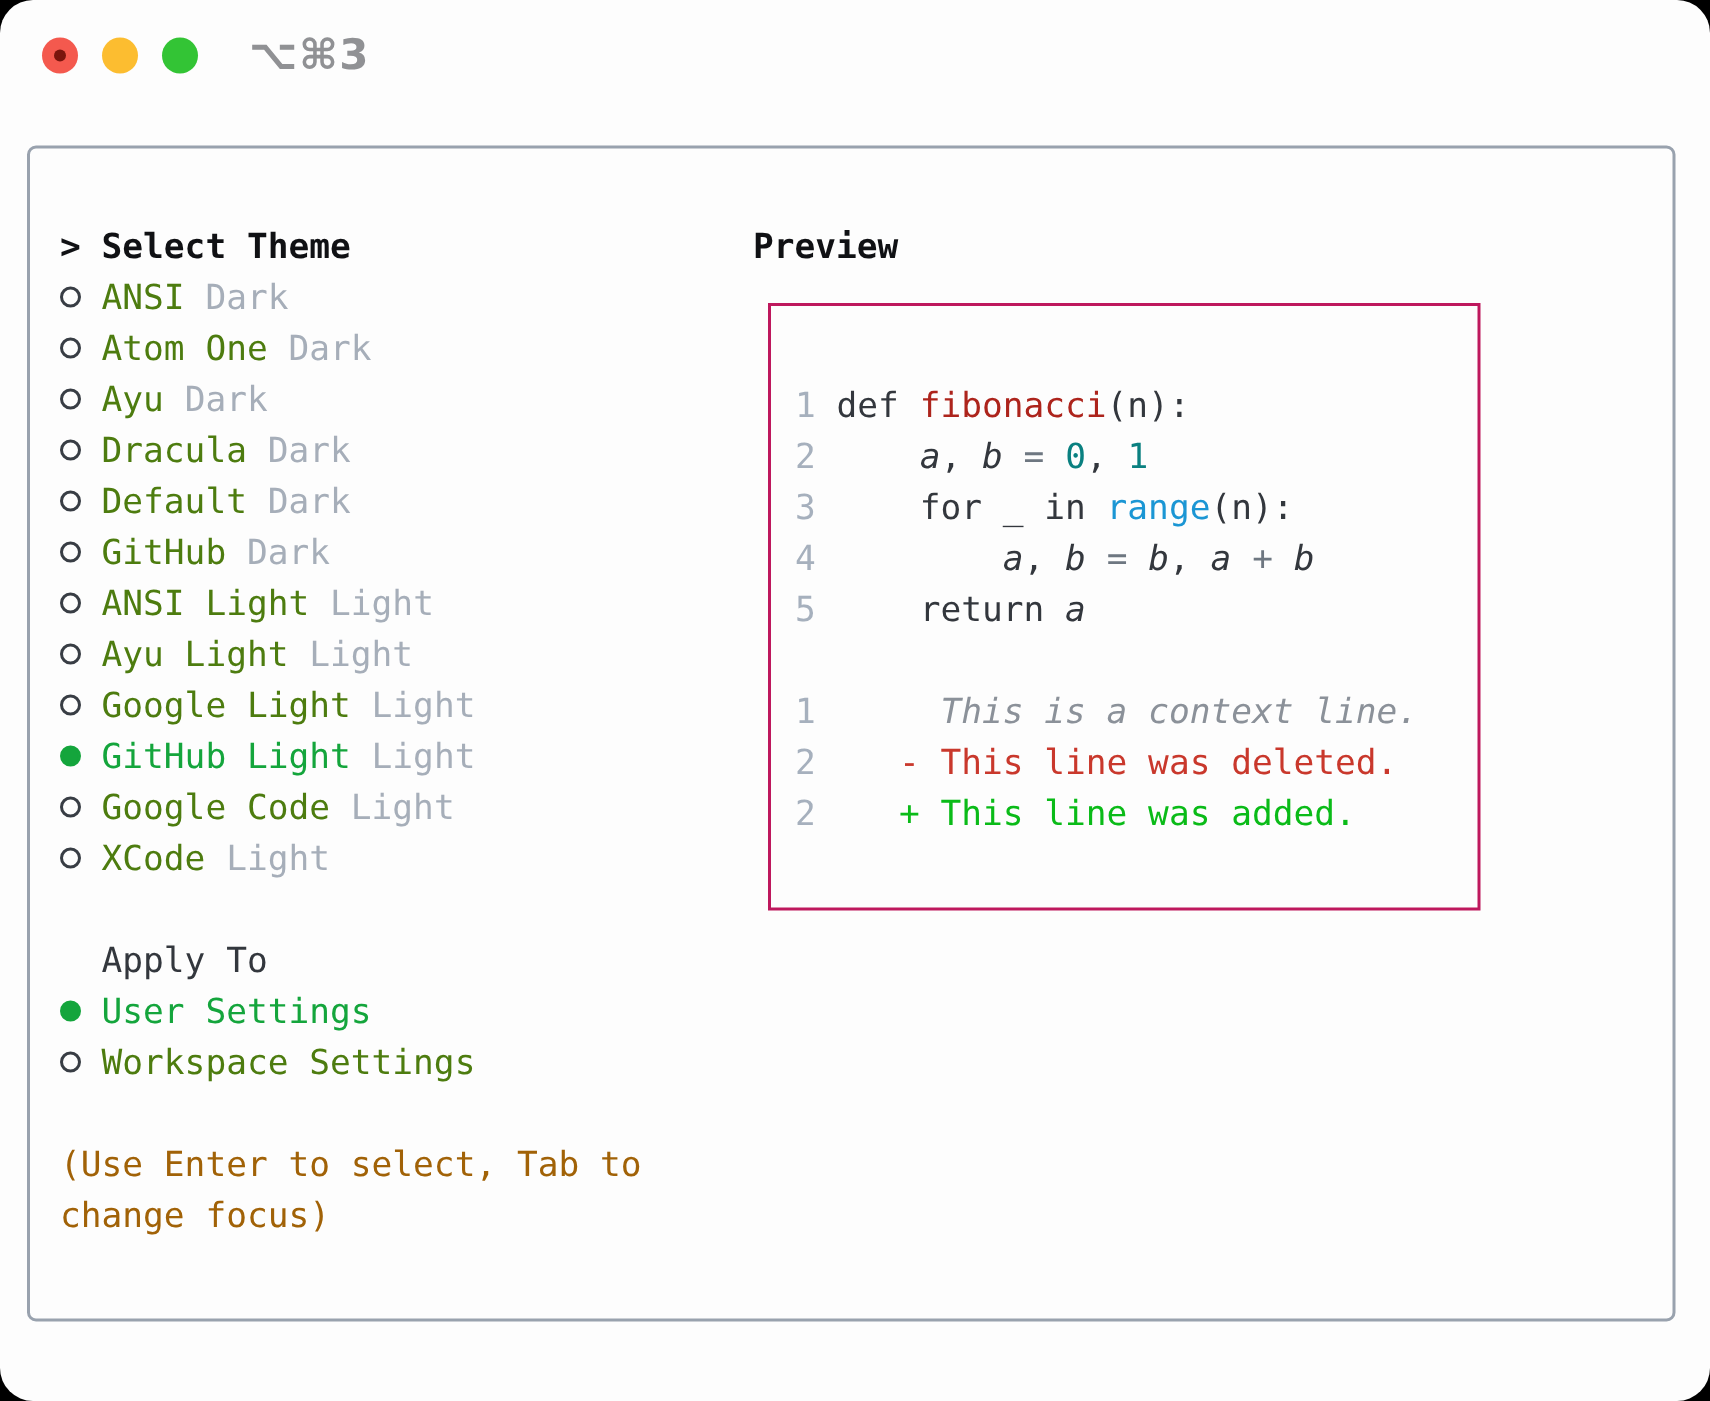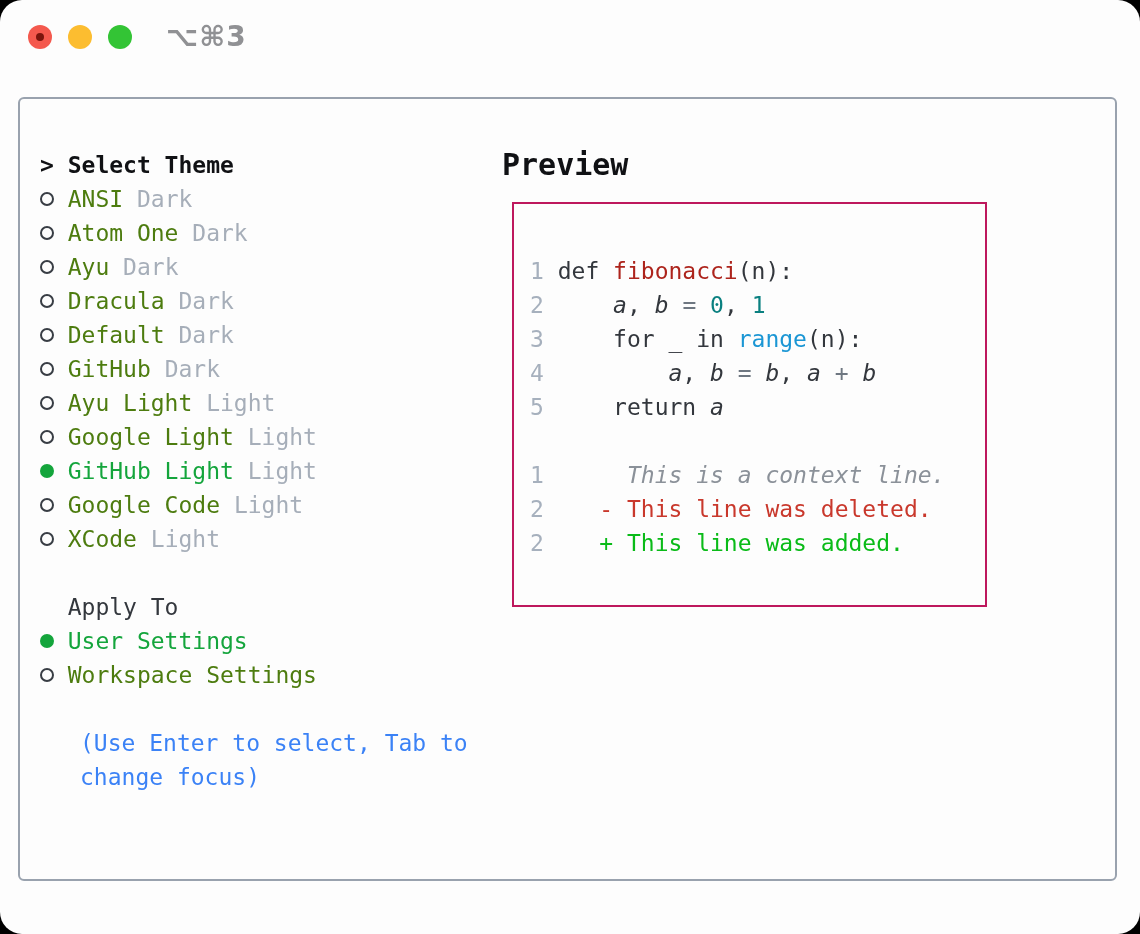--- a/index.html
+++ b/index.html
@@ -39,26 +39,26 @@
     border:2.5px solid #383d44;border-radius:50%;position:relative;top:-1px;
   }
   .circle.filled{background:#14a53c;border-color:#14a53c;}
   .theme-row{cursor:pointer;}
   .tname{color:#4d7c0f;}
   .theme-row.selected .tname{color:#14a53c;}
   .ttag{color:#a6aeb9;}
   .apply-row.selected .tname{color:#14a53c;text-align:center;}
   .spacer{height:34px;}
   .help{
-    white-space:normal;color:#3b82f6;line-height:34px;margin-left:40px;
+    white-space:normal;color:#a16207;line-height:34px;
   }
   
   .preview-header{
     position:absolute;left:482px;top:49px;height:34px;line-height:34px;
-    font-size:30px;font-weight:bold;color:#101114;white-space:pre;
+    font-size:23px;font-weight:bold;color:#101114;white-space:pre;
   }
   .preview-box{
     position:absolute;left:492px;top:103px;width:475px;height:405px;
     box-sizing:border-box;border:2px solid #be185d;background:#fdfdfd;
   }
   .code{
     position:absolute;left:16px;top:50px;
     font-size:23px;line-height:34px;white-space:pre;
   }
   .pline{height:34px;white-space:pre;}
@@ -92,20 +92,21 @@
     <div class="left-col">
       <div class="line hdr"><span class="mk">&gt;</span><span>Select Theme</span></div>
 
       <div id="theme-list">
           <div class="line theme-row"><span class="mk"><span class="circle"></span></span><span class="tname">ANSI</span> <span class="ttag">Dark</span></div>
           <div class="line theme-row"><span class="mk"><span class="circle"></span></span><span class="tname">Atom One</span> <span class="ttag">Dark</span></div>
           <div class="line theme-row"><span class="mk"><span class="circle"></span></span><span class="tname">Ayu</span> <span class="ttag">Dark</span></div>
           <div class="line theme-row"><span class="mk"><span class="circle"></span></span><span class="tname">Dracula</span> <span class="ttag">Dark</span></div>
           <div class="line theme-row"><span class="mk"><span class="circle"></span></span><span class="tname">Default</span> <span class="ttag">Dark</span></div>
           <div class="line theme-row"><span class="mk"><span class="circle"></span></span><span class="tname">GitHub</span> <span class="ttag">Dark</span></div>
+          <div class="line theme-row"><span class="mk"><span class="circle"></span></span><span class="tname">ANSI Light</span> <span class="ttag">Light</span></div>
           <div class="line theme-row"><span class="mk"><span class="circle"></span></span><span class="tname">Ayu Light</span> <span class="ttag">Light</span></div>
           <div class="line theme-row"><span class="mk"><span class="circle"></span></span><span class="tname">Google Light</span> <span class="ttag">Light</span></div>
           <div class="line theme-row selected"><span class="mk"><span class="circle filled"></span></span><span class="tname">GitHub Light</span> <span class="ttag">Light</span></div>
           <div class="line theme-row"><span class="mk"><span class="circle"></span></span><span class="tname">Google Code</span> <span class="ttag">Light</span></div>
           <div class="line theme-row"><span class="mk"><span class="circle"></span></span><span class="tname">XCode</span> <span class="ttag">Light</span></div>
         </div>
 
       <div class="spacer"></div>
 
       <div class="line"><span class="mk"></span><span>Apply To</span></div>

